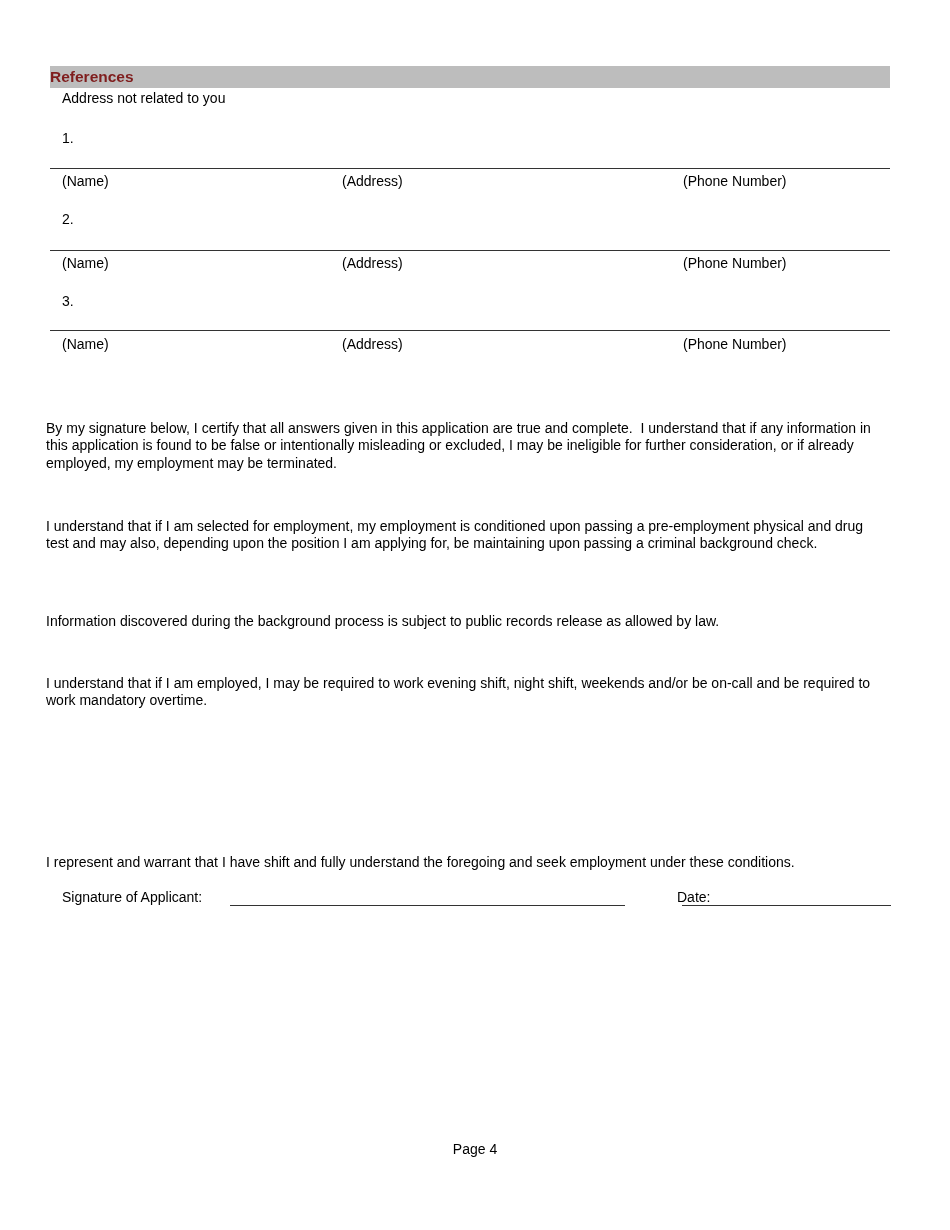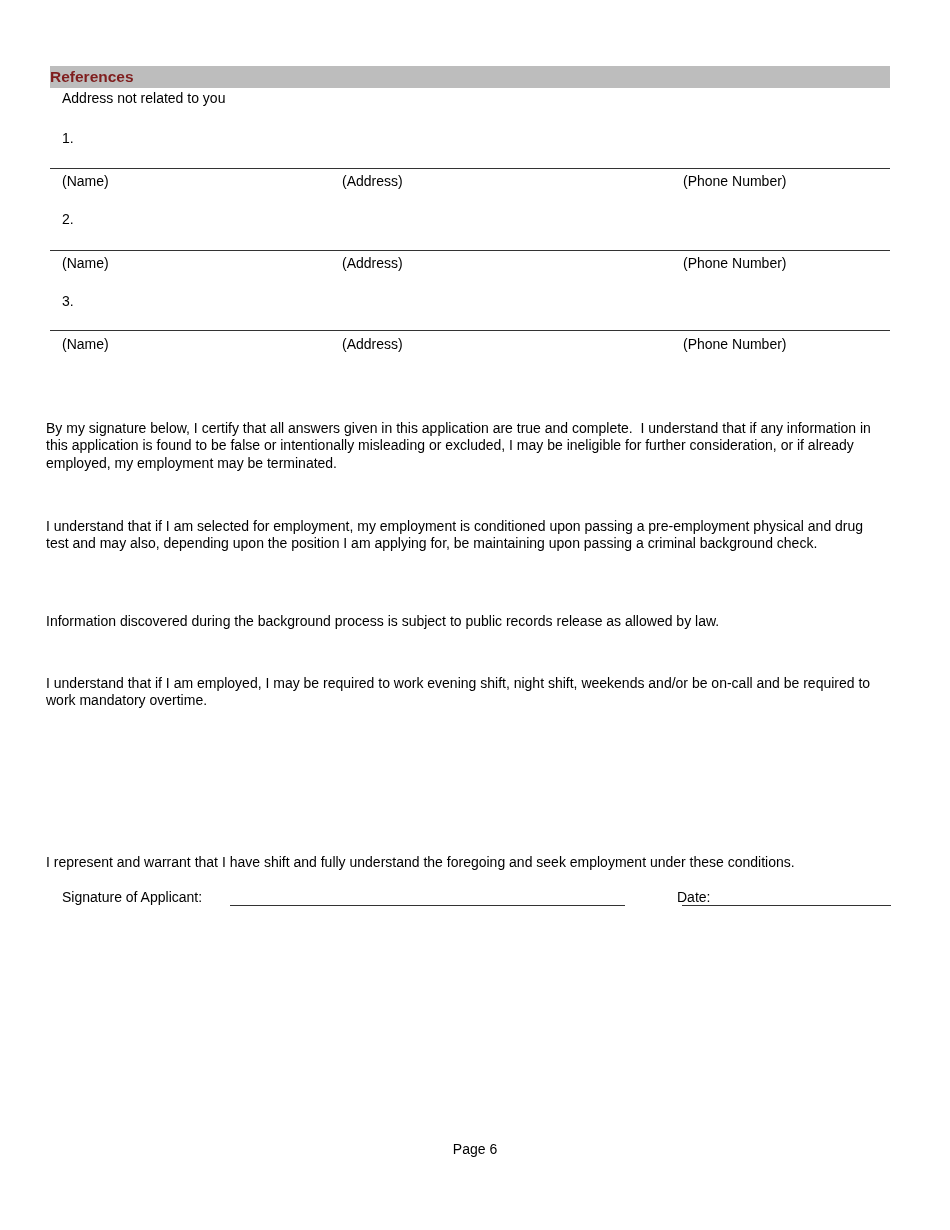--- a/index.html
+++ b/index.html
@@ -86,15 +86,15 @@
   <div class="abs para" style="top:479px">I understand that if I am selected for employment, my employment is conditioned upon passing a pre-employment physical and drug test and may also, depending upon the position I am applying for, be maintaining upon passing a criminal background check.</div>
   <div class="abs para" style="top:574px">Information discovered during the background process is subject to public records release as allowed by law.</div>
   <div class="abs para" style="top:636px">I understand that if I am employed, I may be required to work evening shift, night shift, weekends and/or be on-call and be required to work mandatory overtime.</div>
   <div class="abs para" style="top:815px">I represent and warrant that I have shift and fully understand the foregoing and seek employment under these conditions.</div>
 
   <div class="abs sig-label">Signature of Applicant:</div>
   <div class="abs sig-line"></div>
   <div class="abs date-label">Date:</div>
   <div class="abs date-line"></div>
 
-  <div class="abs footer">Page 6</div>
+  <div class="abs footer">Page 4</div>
 
 </div>
 
 </body></html>

